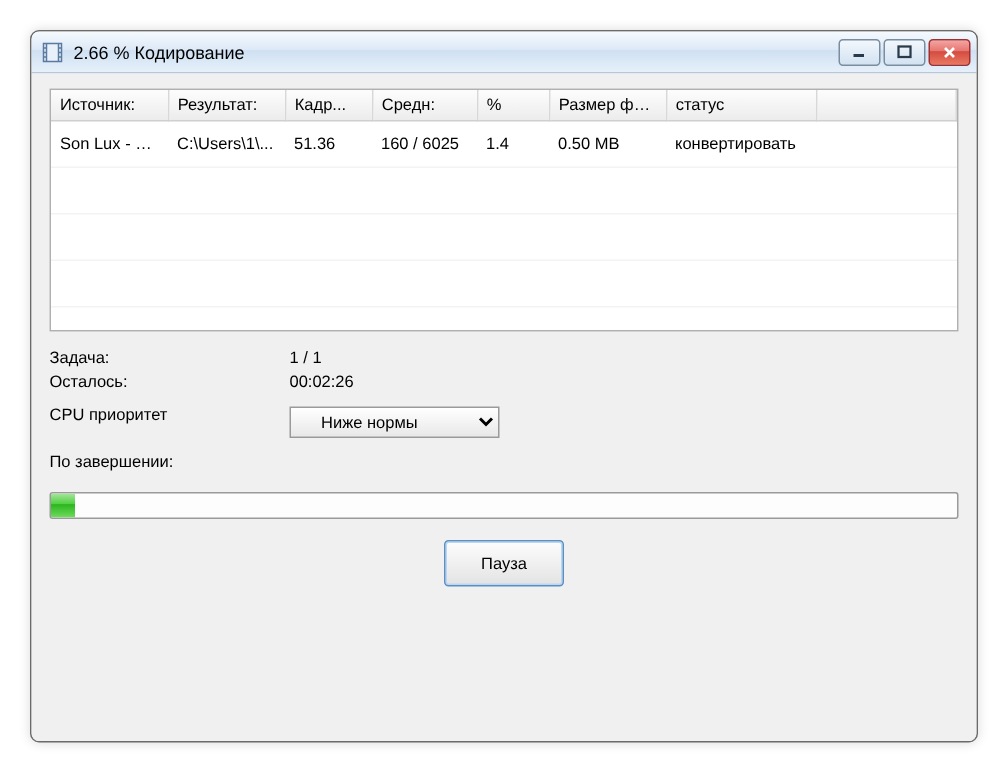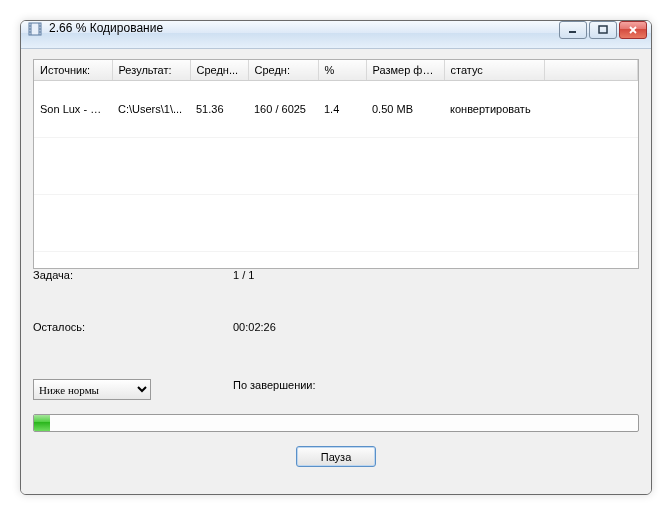--- a/index.html
+++ b/index.html
@@ -23,20 +23,21 @@
     border-radius: 6px;
     background: #fff;
     box-shadow: 0 0 8px rgba(0,0,0,0.15);
     overflow: hidden;
   }
   .titlebar {
     height: 28px;
     background: linear-gradient(to bottom, #f5fafe 0%, #dde9f7 45%, #cfe0f2 46%, #e6f0fa 100%);
     border-bottom: 1px solid #b8c7d8;
     display: flex;
+    align-items: center;
     padding: 0 4px 0 6px;
   }
   .title-icon {
     width: 16px;
     height: 16px;
     margin-right: 4px;
     display: flex;
     align-items: center;
     justify-content: center;
   }
@@ -64,67 +65,66 @@
   .content {
     padding: 10px 12px 12px 12px;
     background: #f0f0f0;
     height: calc(100% - 28px);
     display: flex;
     flex-direction: column;
   }
   .grid-wrap {
     background: #fff;
     border: 1px solid #b0b0b0;
-    height: 210px;
+    height: 162px;
     overflow: hidden;
   }
   table.grid {
     width: 100%;
     border-collapse: collapse;
     table-layout: fixed;
   }
   table.grid th {
     text-align: left;
     font-weight: normal;
     font-size: 11px;
     padding: 4px 6px;
     background: linear-gradient(to bottom, #fdfdfd, #ececec);
     border-right: 1px solid #d8d8d8;
     border-bottom: 1px solid #cfcfcf;
     white-space: nowrap;
     overflow: hidden;
     text-overflow: ellipsis;
   }
   table.grid td {
-    padding: 22px 6px;
+    padding: 9px 6px;
     font-size: 11px;
     white-space: nowrap;
     overflow: hidden;
     text-overflow: ellipsis;
     border-bottom: 1px solid #f3f3f3;
     height: 17px;
   }
   table.grid tr.empty td { color: transparent; }
   .info {
+    margin-top: 12px;
     display: grid;
     grid-template-columns: 160px 1fr;
     row-gap: 4px;
     font-size: 11px;
-    gap: 40px;
   }
   .info .label { }
   .info .value { }
   select.combo {
-    width: 118px;
+    width: 140px;
     height: 21px;
     font-size: 11px;
     border: 1px solid #9a9a9a;
     background: linear-gradient(to bottom, #fff, #e8e8e8);
-    padding-left: 1px;
-    font-family: Liberation Serif, serif;
+    padding-left: 16px;
   }
   .progress-wrap {
     margin-top: 14px;
     height: 18px;
     border: 1px solid #9a9a9a;
     border-radius: 2px;
     background: #fdfdfd;
     position: relative;
     overflow: hidden;
   }
@@ -134,21 +134,21 @@
     background: linear-gradient(to bottom, #a6e59c 0%, #4ecf3f 45%, #2bb61d 46%, #6fdc5e 100%);
   }
   .btn-row {
     margin-top: 14px;
     display: flex;
     justify-content: center;
     gap: 10px;
   }
   button.btn {
     min-width: 80px;
-    height: 21px;
+    height: 31px;
     font-size: 11px;
     border: 1px solid #8a8a8a;
     border-radius: 3px;
     background: linear-gradient(to bottom, #fdfdfd, #e3e3e3);
     padding: 0 14px;
   }
   button.btn.default {
     border-color: #5a90c8;
     box-shadow: 0 0 0 1px #bcd6f0 inset;
   }
@@ -204,21 +204,21 @@
           <col style="width:70px">
             <col style="width:48px">
             <col style="width:78px">
           <col style="width:100px">
             <col>
         </colgroup>
         <thead>
           <tr>
             <th>Источник:</th>
             <th>Результат:</th>
-            <th>Средн...</th>
+            <th>Кадр...</th>
             <th>Средн:</th>
             <th>%</th>
             <th>Размер фа...</th>
             <th>статус</th>
             <th></th>
           </tr>
         </thead>
         <tbody>
           <tr>
             <td>Son Lux - Ea...</td>
@@ -256,20 +256,21 @@
     </div>
 
     <div class="info">
       <div class="label">Задача:</div>
       <div class="value">1 / 1</div>
 
       <div class="label">Осталось:</div>
       <div class="value">00:02:26</div>
 
 
+      <div class="label" style="margin-top:6px">CPU приоритет</div>
       <div class="ctrl-row" style="margin-top:6px">
         <select class="combo">
           <option>Ниже нормы</option>
         </select>
       </div>
 
       <div class="label" style="margin-top:6px">По завершении:</div>
     </div>
 
     <div class="progress-wrap">

